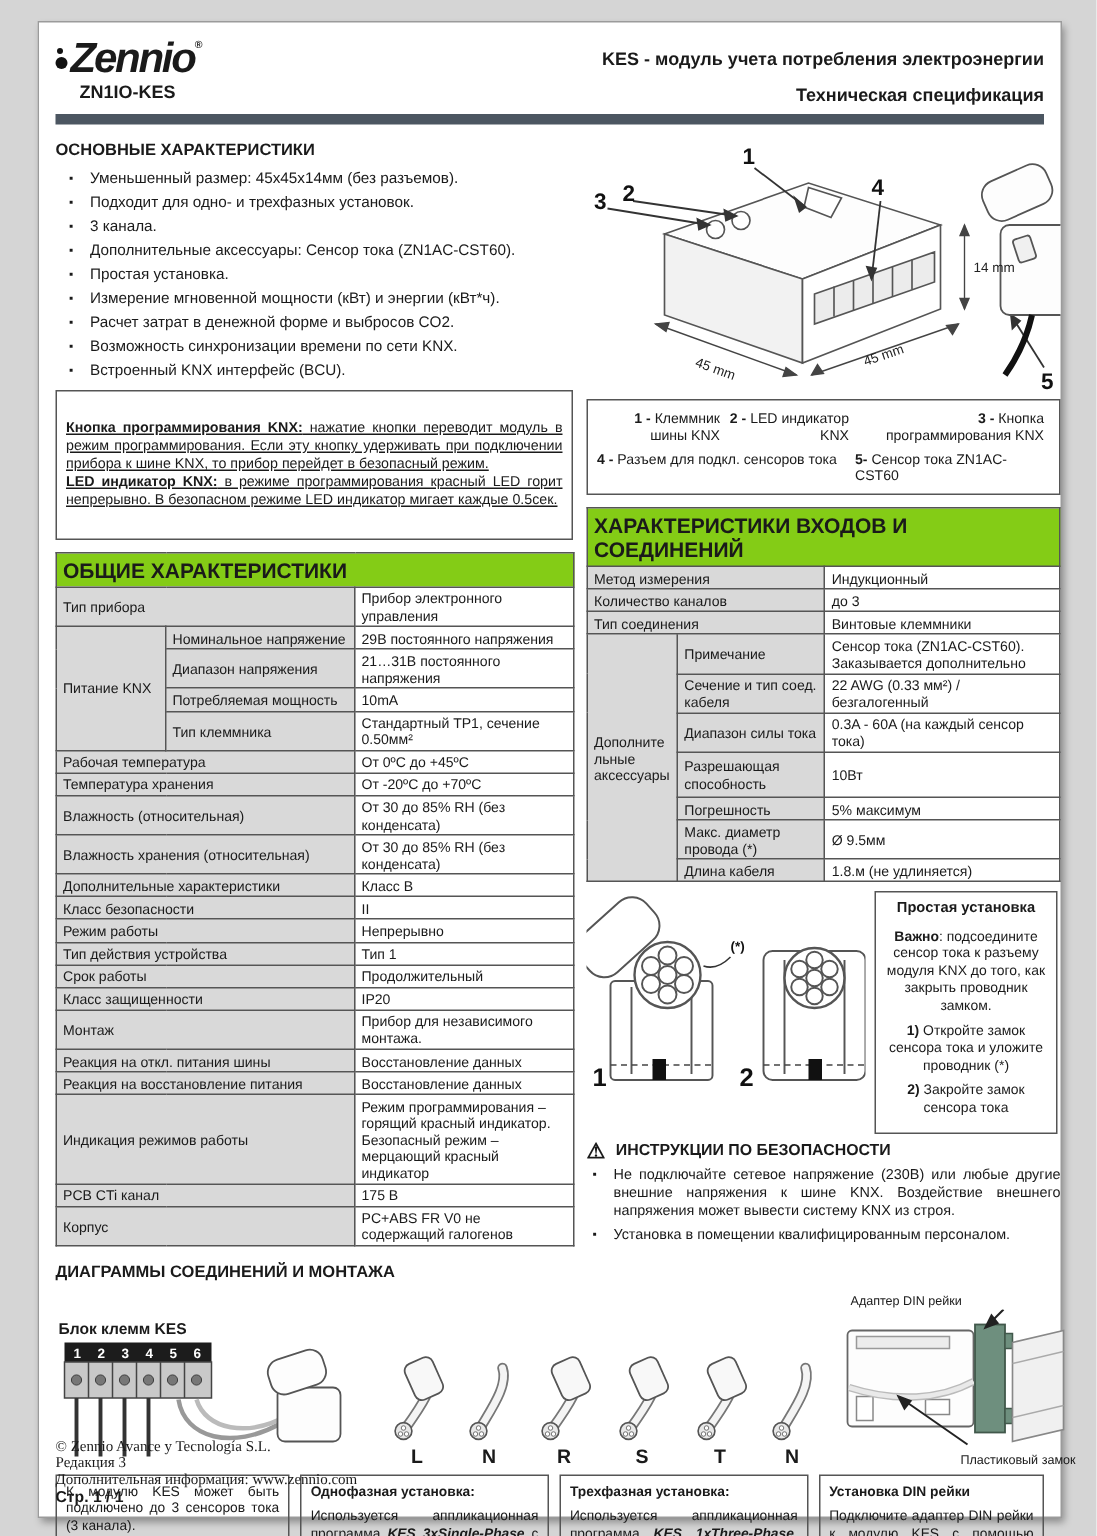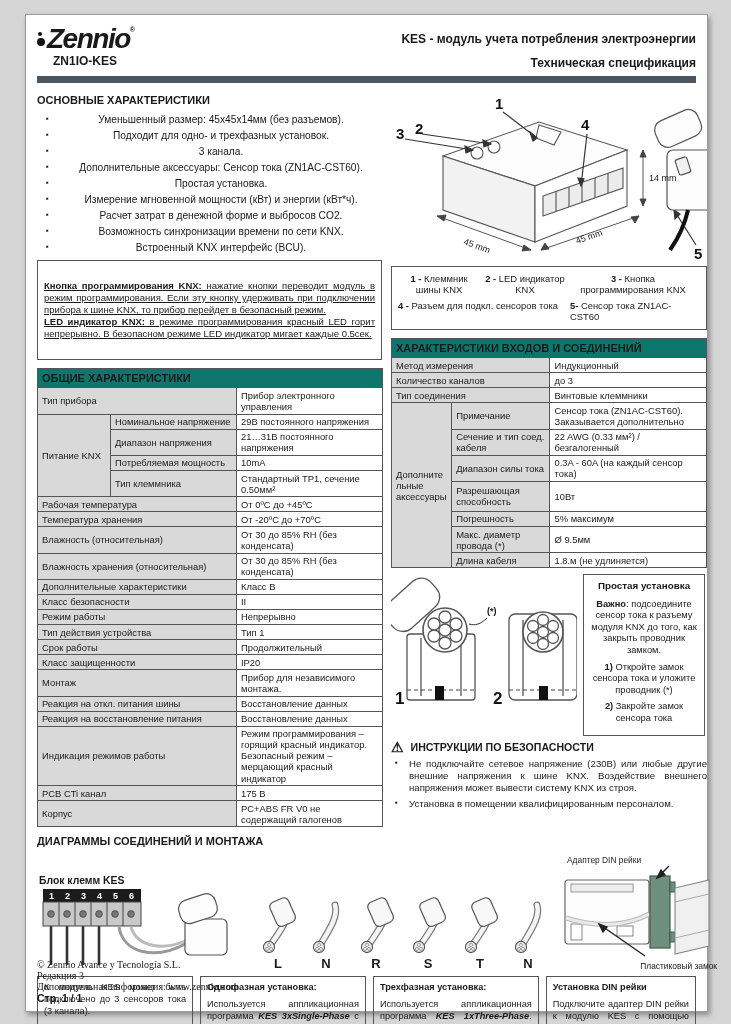--- a/index.html
+++ b/index.html
@@ -29,32 +29,32 @@
   .logo-reg { font-size: 7px; vertical-align: 16px; font-style: normal; }
   .product-code { font-size: 12px; font-weight: bold; margin: 1px 0 0 16px; }
   .doc-titles { text-align: right; font-weight: bold; font-size: 12px; line-height: 2.0; margin-top: 2px; }
   .hdr-bar { height: 7px; background: #4c5661; margin: 1px 0 9px 0; }
   
   .cols { display: flex; gap: 9px; }
   .col-left { width: 345px; }
   .col-right { width: 316px; }
   h3.sec { font-size: 11px; font-weight: bold; margin: 2px 0 8px 0; }
   ul.features { list-style: none; font-size: 10.2px; margin-left: 8px; }
-  ul.features li { padding-left: 15px; position: relative; margin-bottom: 3.6px; line-height: 1.22; text-align: center; }
+  ul.features li { padding-left: 15px; position: relative; margin-bottom: 3.6px; line-height: 1.22; }
   ul.features li::before { content: "▪"; position: absolute; left: 1px; top: 0; font-size: 8px; }
   .note-box { border: 1.4px solid #555; padding: 19px 6px; font-size: 9.5px; line-height: 1.28; text-align: justify; margin: 5px 0 8px 0; text-decoration: underline; }
   
   table.spec { border-collapse: collapse; width: 100%; font-size: 9.4px; table-layout: fixed; }
   .spec td { border: 1px solid #555; padding: 1.5px 4px; line-height: 1.18; vertical-align: middle; word-wrap: break-word; }
   .spec .lbl { background: #d9d9d9; }
-  .spec tr.hdr td { font-weight: bold; background: #0f766e; font-size: 11px; padding: 2.5px 4px; }
+  .spec tr.hdr td { font-weight: bold; background: #84cc16; font-size: 14px; padding: 2.5px 4px; }
   
   .legend-box { border: 1.4px solid #555; padding: 4px 4px 5px 4px; font-size: 9.4px; margin: 4px 0 8px 0; }
   .lg-row { display: flex; }
-  .lg-cell { text-align: center; line-height: 1.2; padding: 2px 2px; }
+  .lg-cell { text-align: right; line-height: 1.2; padding: 2px 2px; }
   
   .fig { position: relative; }
   svg text { font-family: "Liberation Sans", sans-serif; }
   .clamp-row { display: flex; gap: 6px; margin-top: 6px; align-items: stretch; }
   .easy-box { border: 1.4px solid #555; padding: 5px 6px; font-size: 9.3px; line-height: 1.25; width: 122px; text-align: center; }
   .easy-box p { margin-bottom: 5px; }
   .easy-title { font-weight: bold; font-size: 9.8px; margin-bottom: 6px; }
   .safety { margin-top: 4px; }
   .safety-hd { display: flex; align-items: center; gap: 7px; font-weight: bold; font-size: 10.6px; margin-bottom: 4px; }
   .warn-glyph { font-size: 14px; line-height: 1; }

